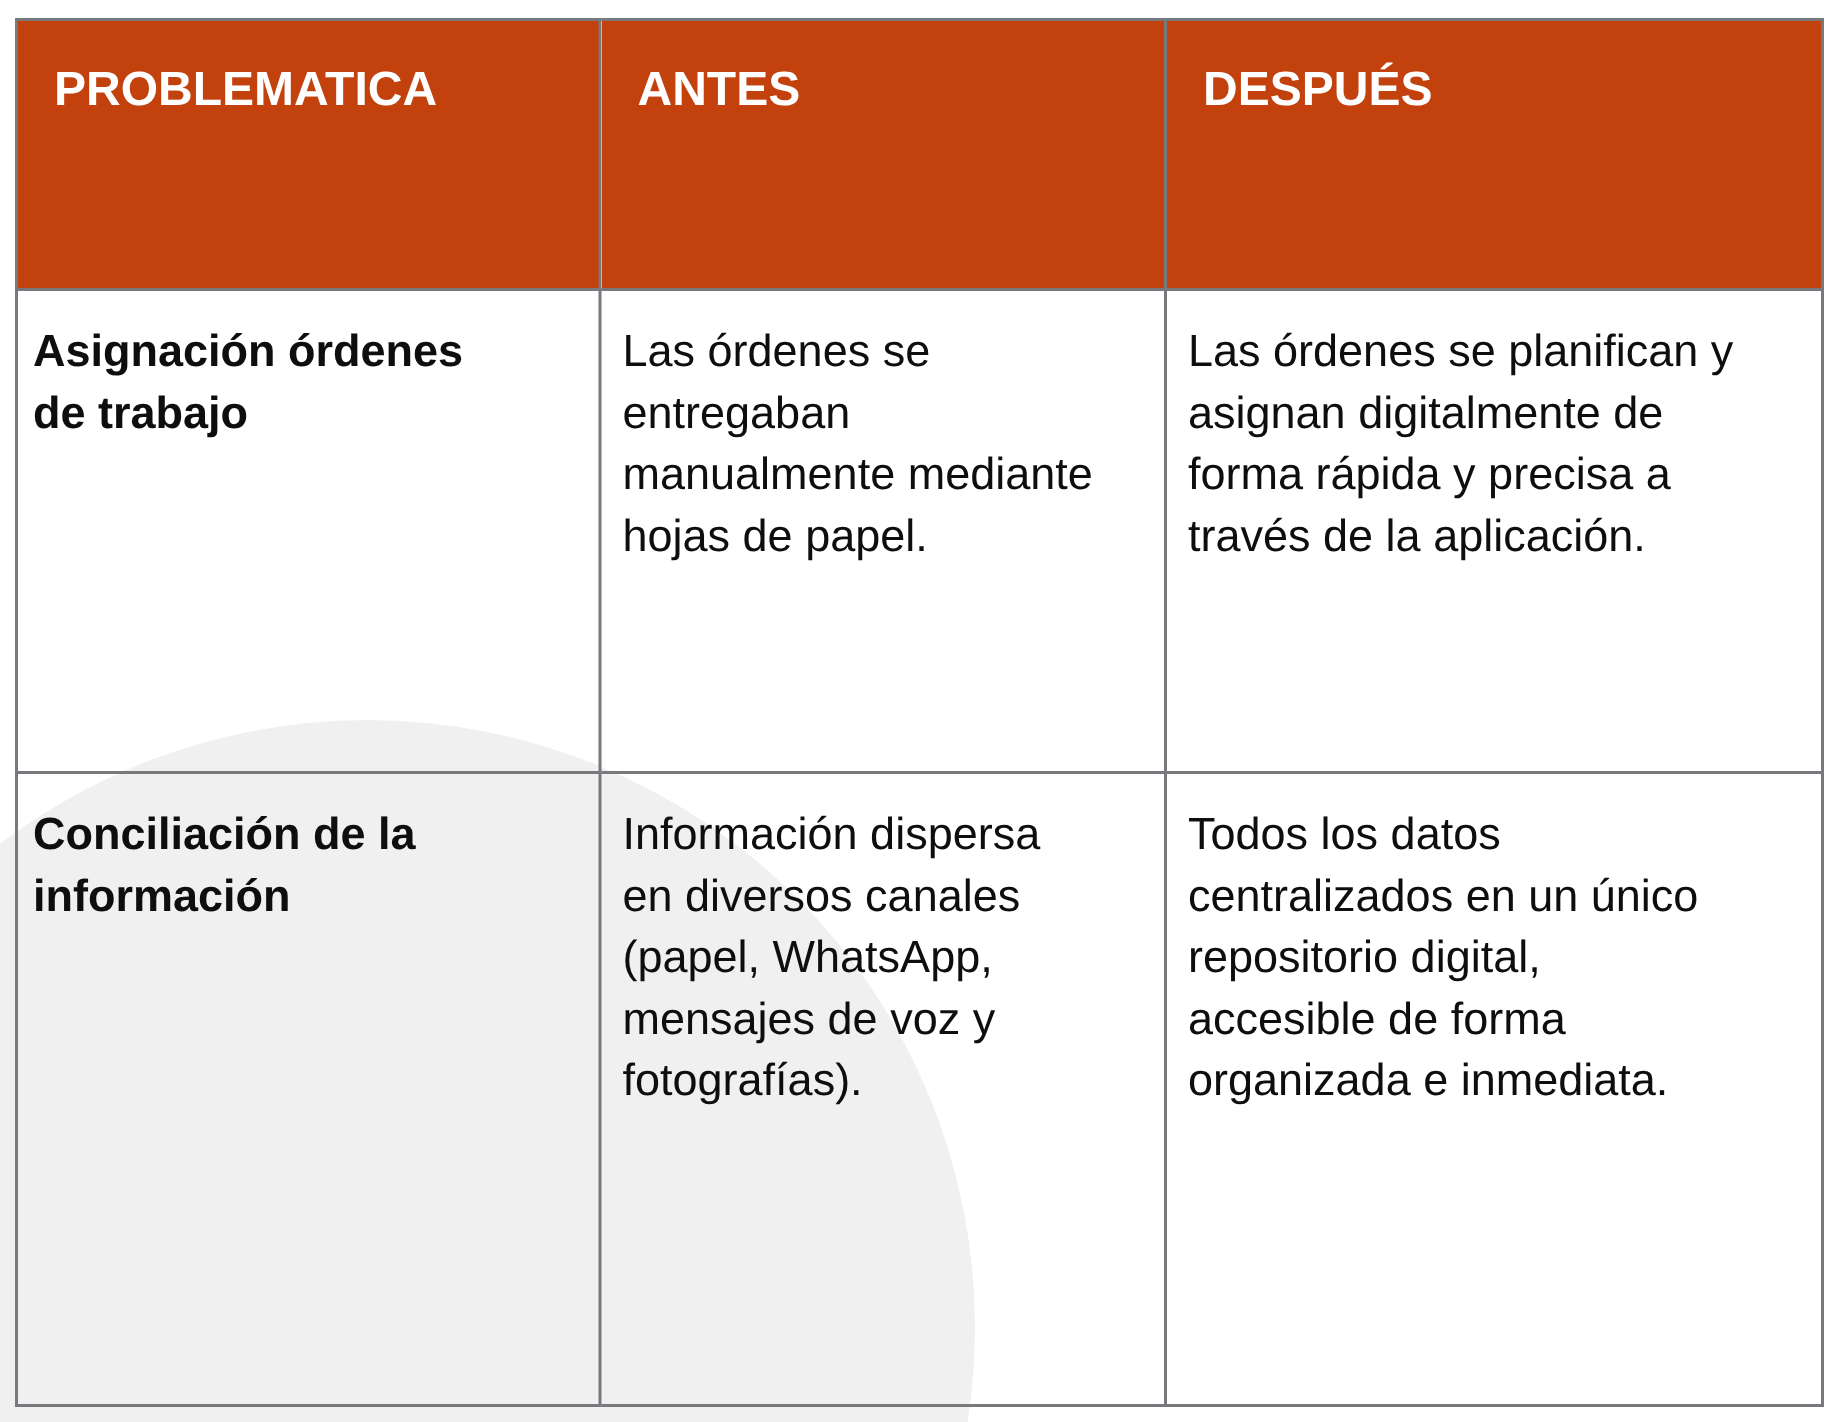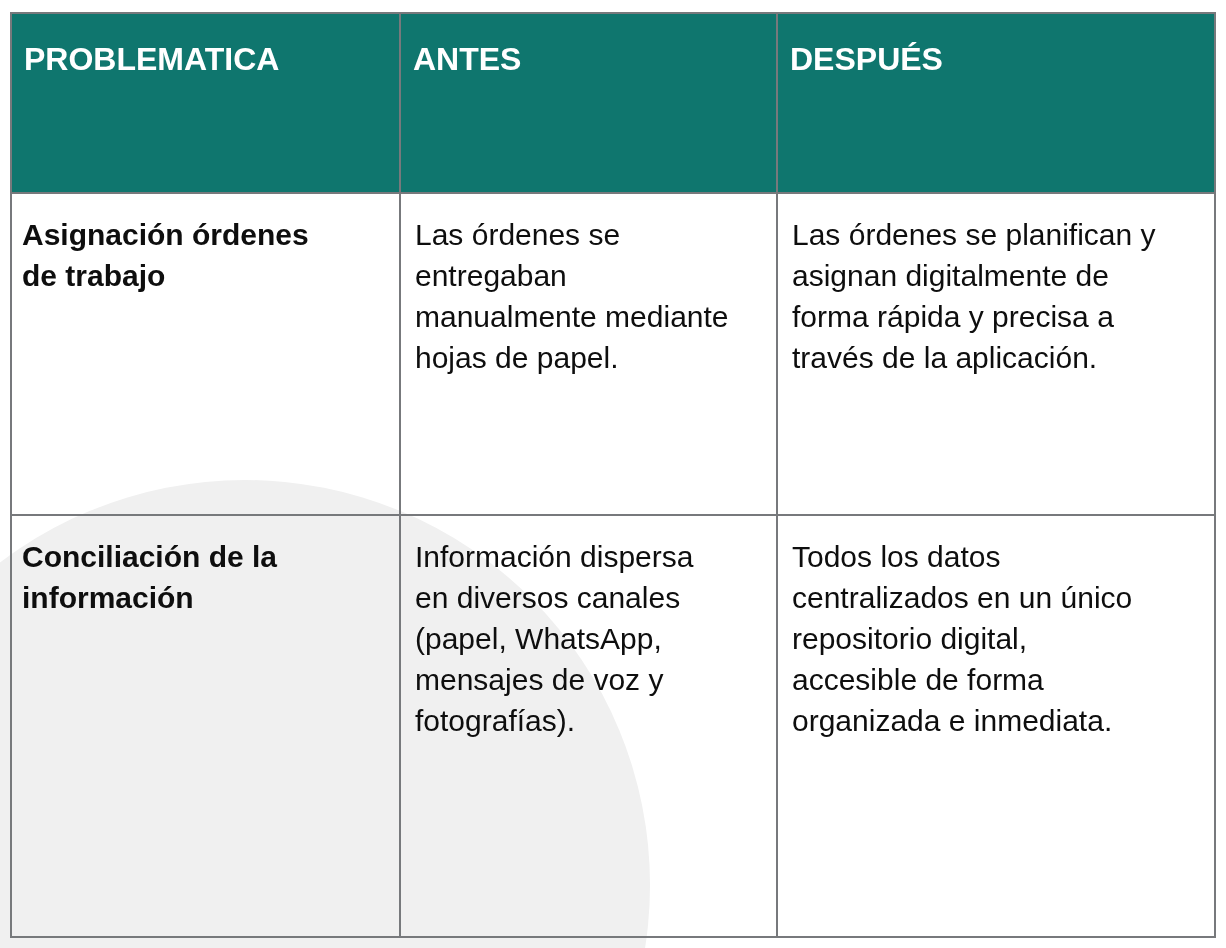--- a/index.html
+++ b/index.html
@@ -43,25 +43,25 @@
   .cmp th, .cmp td {
     border: 2px solid #77797c;
     vertical-align: top;
     text-align: left;
     background: transparent;
     white-space: pre-line;
     overflow: hidden;
   }
 
   .cmp th {
-    background: #0f766e;
+    background: #c2410c;
     color: #ffffff;
     font-size: 32px;
     font-weight: bold;
-    padding: 26px 12px 12px 12px;
+    padding: 26px 12px 12px 24px;
     line-height: 38px;
   }
 
   .cmp td {
     font-size: 30px;
     line-height: 41px;
     padding: 20px 12px 0 14px;
   }
 
   .cmp td.prob {

